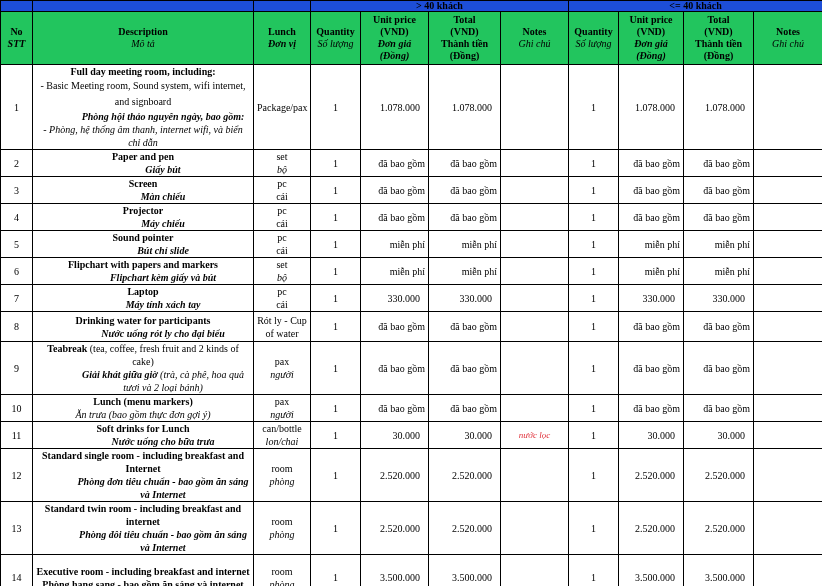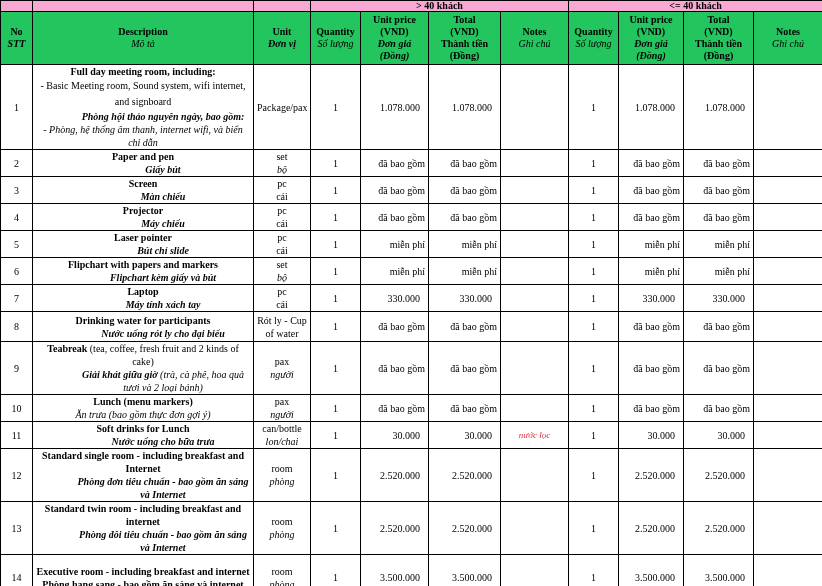--- a/index.html
+++ b/index.html
@@ -1,19 +1,19 @@
 <!DOCTYPE html>
 <html><head>
 <meta charset="utf-8">
 <style>
   html, body { margin: 0; padding: 0; background: #ffffff; }
   body { width: 822px; height: 586px; overflow: hidden; font-family: "Liberation Serif", "DejaVu Serif", serif; color: #000; }
   table { border-collapse: collapse; table-layout: fixed; width: 822px; font-size: 10px; }
   td, th { border: 1px solid #000; padding: 0 3px; vertical-align: middle; overflow: hidden; }
-  .ytop td { background: #f9a8d4; height: 10px; font-weight: bold; text-align: center; font-size: 10px; line-height: 10px; }
+  .ytop td { background: #1d4ed8; height: 10px; font-weight: bold; text-align: center; font-size: 10px; line-height: 10px; }
   .hdr th { background: #22c55e; height: 52px; font-weight: bold; text-align: center; line-height: 12px; font-size: 10px; }
   .hdr .vn { font-style: italic; font-weight: normal; display: block; }
   .hdr .vnb { font-style: italic; font-weight: bold; display: block; }
   .hdr .en { display: block; }
   td.no { text-align: center; }
   td.desc { text-align: center; line-height: 13px; padding-left: 3px; }
   td.unit { text-align: center; line-height: 13px; }
   td.qty { text-align: center; }
   td.num { text-align: right; padding-right: 8px; margin-top: 48px; }
   td.txt { text-align: right; }
@@ -56,21 +56,21 @@
   <tr class="hdr">
     <th>
       <span class="en">No</span>
       <span class="vnb">STT</span>
     </th>
     <th>
       <span class="en">Description</span>
       <span class="vn">Mô tả</span>
     </th>
     <th>
-      <span class="en">Unit</span>
+      <span class="en">Lunch</span>
       <span class="vnb">Đơn vị</span>
     </th>
     <th>
       <span class="en">Quantity</span>
       <span class="vn">Số lượng</span>
     </th>
     <th>
       <span class="en">Unit price</span>
       <span class="en">(VND)</span>
       <span class="vnb">Đơn giá</span>
@@ -182,21 +182,21 @@
     <td class="txt">đã bao gồm</td>
     <td class="note"></td>
     <td class="qty">1</td>
     <td class="txt">đã bao gồm</td>
     <td class="txt">đã bao gồm</td>
     <td class="note"></td>
   </tr>
   <tr style="height:26px">
     <td class="no">5</td>
     <td class="desc">
-      <span class="en-b">Laser pointer</span>
+      <span class="en-b">Sound pointer</span>
       <span class="vn-bi">Bút chỉ slide</span>
     </td>
     <td class="unit">
       <span class="unit-en">pc</span>
       <span class="unit-en">cái</span>
     </td>
     <td class="qty">1</td>
     <td class="txt">miễn phí</td>
     <td class="txt">miễn phí</td>
     <td class="note"></td>

